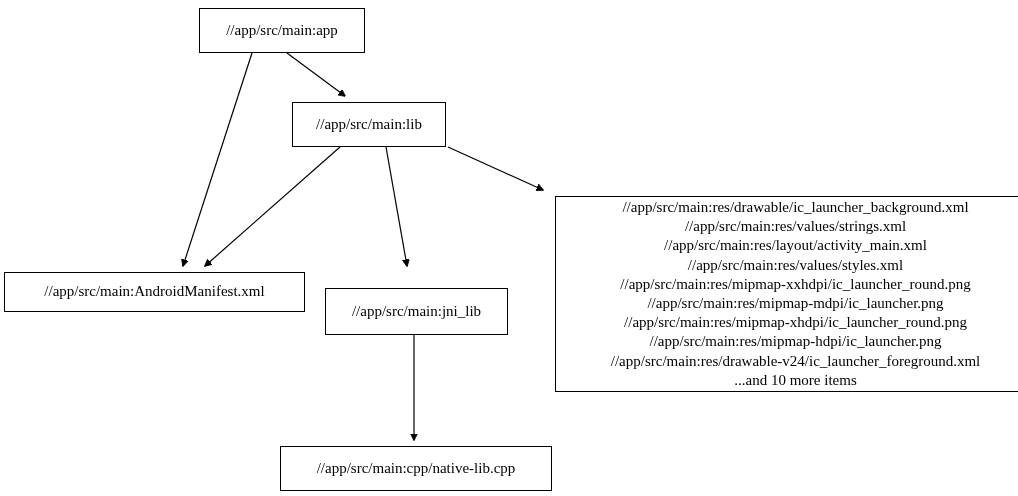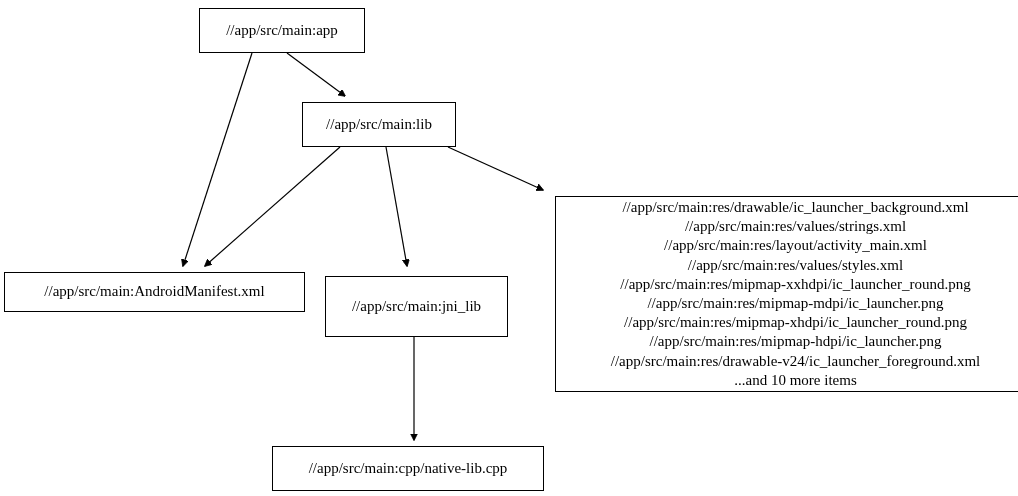--- a/index.html
+++ b/index.html
@@ -65,28 +65,28 @@
         <line x1="287" y1="53" x2="345" y2="96" class="edge-line" marker-end="url(#arrow)"></line>
         <line x1="252" y1="53" x2="183" y2="266" class="edge-line" marker-end="url(#arrow)"></line>
         <line x1="340" y1="147" x2="205" y2="266" class="edge-line" marker-end="url(#arrow)"></line>
         <line x1="386" y1="147" x2="407" y2="266" class="edge-line" marker-end="url(#arrow)"></line>
         <line x1="448" y1="147" x2="543" y2="190" class="edge-line" marker-end="url(#arrow)"></line>
         <line x1="414" y1="317" x2="414" y2="440" class="edge-line" marker-end="url(#arrow)"></line>
       </g>
   </svg>
 
   <div class="node" style="left: 199px; top: 8px; width: 166px; height: 45px;">//app/src/main:app</div>
-  <div class="node" style="left: 302px; top: 102px; width: 154px; height: 45px;">//app/src/main:lib</div>
+  <div class="node" style="left: 292px; top: 102px; width: 154px; height: 45px;">//app/src/main:lib</div>
   <div class="node" style="left: 4px; top: 272px; width: 301px; height: 40px;">//app/src/main:AndroidManifest.xml</div>
-  <div class="node" style="left: 325px; top: 276px; width: 183px; height: 61px;">//app/src/main:jni_lib</div>
+  <div class="node" style="left: 325px; top: 288px; width: 183px; height: 47px;">//app/src/main:jni_lib</div>
   <div class="node" style="left: 531px; top: 196px; width: 481px; height: 196px; margin-left: 24px;">//app/src/main:res/drawable/ic_launcher_background.xml
 //app/src/main:res/values/strings.xml
 //app/src/main:res/layout/activity_main.xml
 //app/src/main:res/values/styles.xml
 //app/src/main:res/mipmap-xxhdpi/ic_launcher_round.png
 //app/src/main:res/mipmap-mdpi/ic_launcher.png
 //app/src/main:res/mipmap-xhdpi/ic_launcher_round.png
 //app/src/main:res/mipmap-hdpi/ic_launcher.png
 //app/src/main:res/drawable-v24/ic_launcher_foreground.xml
 ...and 10 more items</div>
-  <div class="node" style="left: 272px; top: 446px; width: 272px; height: 45px; text-align: center;">//app/src/main:cpp/native-lib.cpp</div>
+  <div class="node" style="left: 280px; top: 446px; width: 272px; height: 45px; text-align: center;">//app/src/main:cpp/native-lib.cpp</div>
 
 </div>
 
 </body></html>

